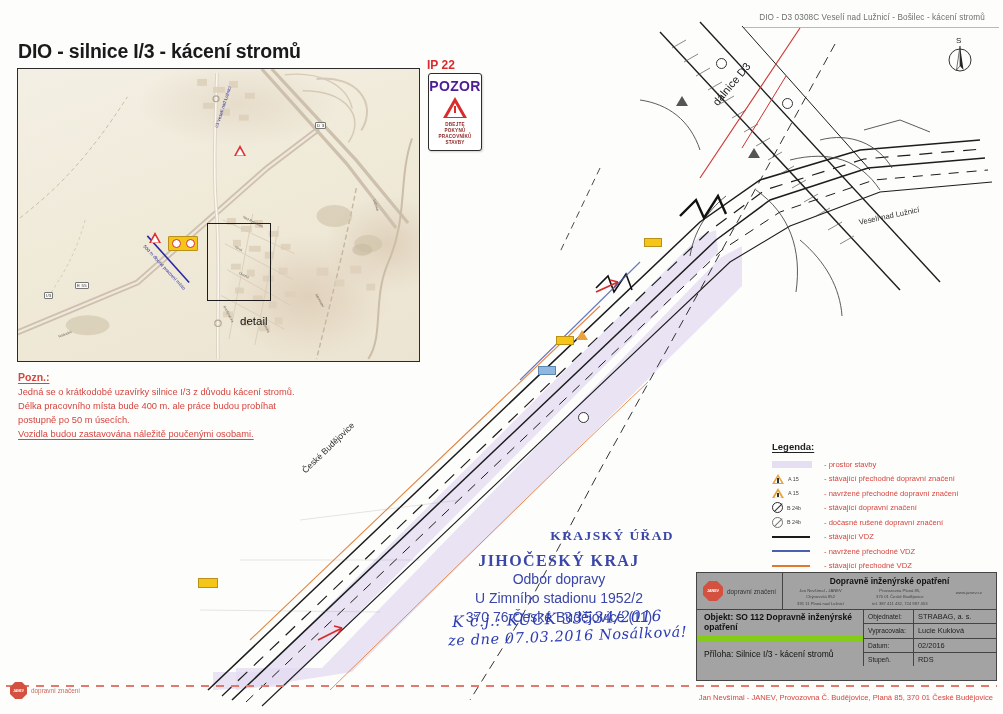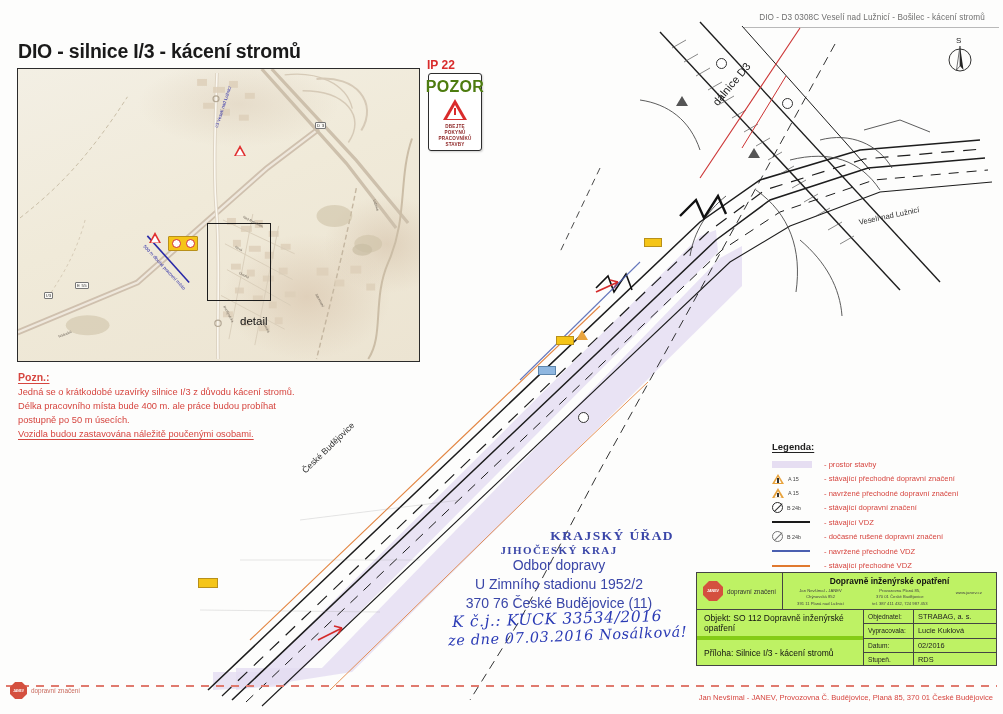--- a/index.html
+++ b/index.html
@@ -96,21 +96,21 @@
     position: absolute; left: 427px; top: 58px;
     font-size: 12px; font-weight: bold; color: #d92b2b;
   }
   .ip22-sign {
     position: absolute; left: 428px; top: 73px; width: 54px; height: 78px;
     background: #fff; border: 1.6px solid #2d2d2d; border-radius: 3px;
     box-shadow: 1px 1px 2px rgba(0,0,0,.18);
     display: flex; flex-direction: column; align-items: center;
     padding-top: 4px;
   }
-  .ip22-pozor { font-size: 16px; font-weight: bold; color: #4d7c0f; letter-spacing: .3px; }
+  .ip22-pozor { font-size: 14px; font-weight: bold; color: #4c1d95; letter-spacing: .3px; }
   .ip22-tri {
     margin-top: 3px; width: 0; height: 0;
     border-left: 12px solid transparent; border-right: 12px solid transparent;
     border-bottom: 21px solid #d92b2b; position: relative;
   }
   .ip22-tri::after {
     content: ""; position: absolute; left: -8px; top: 6px;
     width: 16px; height: 14px; background: #fff;
     clip-path: polygon(50% 0%, 100% 100%, 0% 100%);
   }
@@ -195,34 +195,34 @@
   }
   .leg-code { font-size: 5.4px; color: #444; }
   .leg-circ.dashed { border-style: solid; opacity: .65; }
 
   
   .stamp {
     position: absolute; left: 444px; top: 528px; width: 230px;
     text-align: center; color: #3a46a8;
   }
   .stamp .l1 { font-family: "Liberation Serif", serif; font-size: 13.5px; font-weight: bold; letter-spacing: 1.4px; text-align: right; }
-  .stamp .l2 { font-family: "Liberation Serif", serif; font-size: 11px; font-weight: bold; letter-spacing: 1.4px; }
+  .stamp .l2 { font-family: "Liberation Serif", serif; font-size: 16px; font-weight: bold; letter-spacing: 1.4px; margin-top: 8px; }
   .stamp .l3, .stamp .l4, .stamp .l5, .stamp .l6 { font-size: 14px; line-height: 1.34; }
   .hand {
     position: absolute; color: #2b3bb5;
     font-family: "DejaVu Serif", serif;
     font-style: italic; font-size: 15.5px; letter-spacing: .6px;
     transform: rotate(-1.6deg); white-space: nowrap;
   }
   .hand.l2 { font-size: 14.5px; transform: rotate(-2.2deg); }
 
   
   .tblock {
-    position: absolute; left: 696px; top: 572px; width: 301px; height: 94px;
-    border: 1px solid #444; background: #bef264;
+    position: absolute; left: 696px; top: 572px; width: 301px; height: 109px;
+    border: 1px solid #444; background: #a3a3a3;
     font-size: 7px; color: #222;
   }
   .tb-top { display: flex; height: 37px; border-bottom: 1px solid #444; }
   .tb-logo {
     width: 86px; flex: 0 0 86px; border-right: 1px solid #444;
     display: flex; align-items: center; gap: 4px; padding-left: 6px;
   }
   .octagon {
     width: 20px; height: 20px; background: #d4503f;
     clip-path: polygon(30% 0,70% 0,100% 30%,100% 70%,70% 100%,30% 100%,0 70%,0 30%);
@@ -234,21 +234,21 @@
   .tb-head-title { text-align: center; font-size: 8.4px; font-weight: bold; color: #111; }
   .tb-addr { display: flex; justify-content: space-around; margin-top: 2px; font-size: 4.2px; color: #444; line-height: 1.5; }
   .tb-addr div { text-align: center; }
   .tb-web { font-size: 4.4px; color: #444; align-self: flex-start; padding-top: 2px; }
   .tb-bottom { display: flex; height: 56px; }
   .tb-left { flex: 1; border-right: 1px solid #444; display: flex; flex-direction: column; }
   .tb-left > div {
     flex: 1; display: flex; align-items: center; padding-left: 7px;
     font-size: 8.5px; color: #111;
   }
-  .tb-left > div:first-child { border-bottom: 4px solid #84cc16; }
+  .tb-left > div:first-child { border-bottom: 7px solid #84cc16; font-weight: bold; }
   .tb-right { width: 132px; flex: 0 0 132px; display: flex; flex-direction: column; }
   .tb-r-row { flex: 1; display: flex; border-bottom: 1px solid #444; }
   .tb-r-row:last-child { border-bottom: 0; }
   .tb-r-k { width: 50px; flex: 0 0 50px; border-right: 1px solid #444; display: flex; align-items: center; padding-left: 4px; font-size: 6.6px; }
   .tb-r-v { flex: 1; display: flex; align-items: center; padding-left: 4px; font-size: 7.4px; }
 
   
   .foot-dash {
     position: absolute; left: 6px; bottom: 27px; width: 991px; height: 2px;
     background: repeating-linear-gradient(to right, #e07a6e 0 8px, transparent 8px 15px);
@@ -541,31 +541,31 @@
     <div class="leg-row">
       <div class="leg-sym">
         <span class="leg-circ"></span>
         <span class="leg-code">B 24b</span>
       </div>
       <div class="leg-txt">- stávající dopravní značení</div>
     </div>
 
     <div class="leg-row">
       <div class="leg-sym">
-        <span class="sw-line" style="background:#1a1a1a;"></span>
-      </div>
-      <div class="leg-txt">- stávající VDZ</div>
-    </div>
-
-    <div class="leg-row">
-      <div class="leg-sym">
         <span class="leg-circ dashed"></span>
         <span class="leg-code">B 24b</span>
       </div>
       <div class="leg-txt">- dočasné rušené dopravní značení</div>
+    </div>
+
+    <div class="leg-row">
+      <div class="leg-sym">
+        <span class="sw-line" style="background:#1a1a1a;"></span>
+      </div>
+      <div class="leg-txt">- stávající VDZ</div>
     </div>
 
     <div class="leg-row">
       <div class="leg-sym">
         <span class="sw-line" style="background:#4a5fb0;"></span>
       </div>
       <div class="leg-txt">- navržené přechodné VDZ</div>
     </div>
 
     <div class="leg-row">

